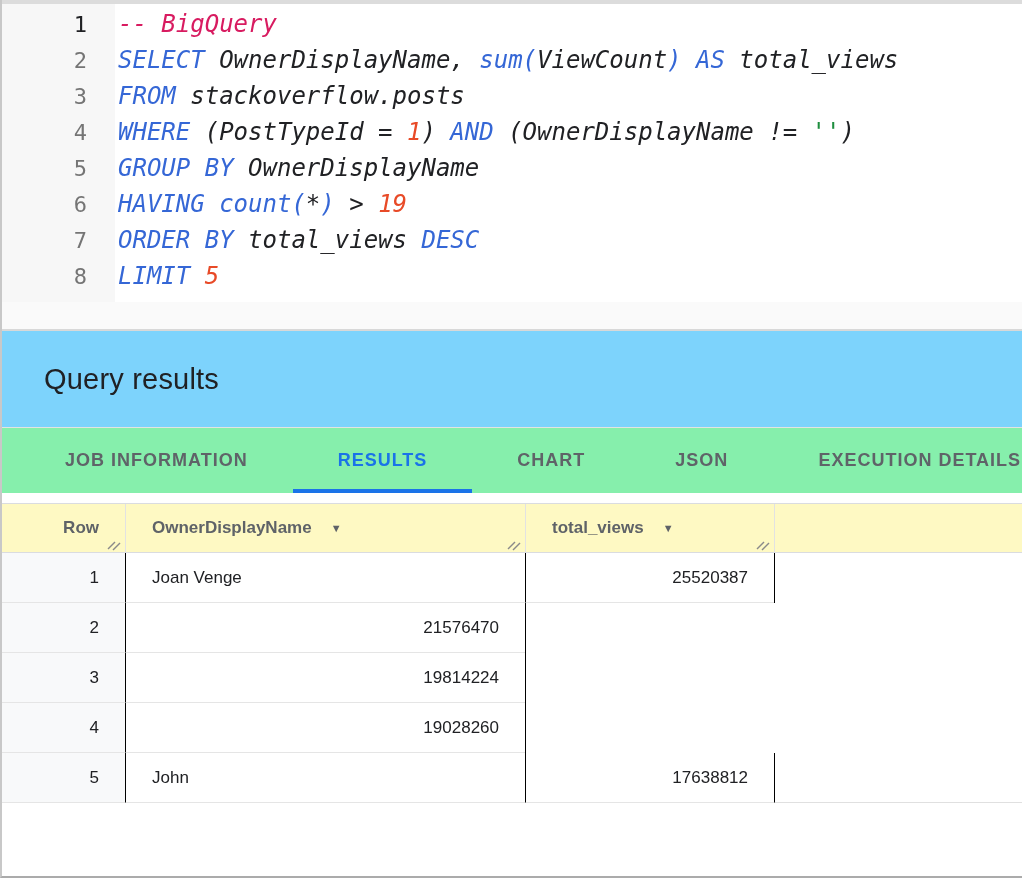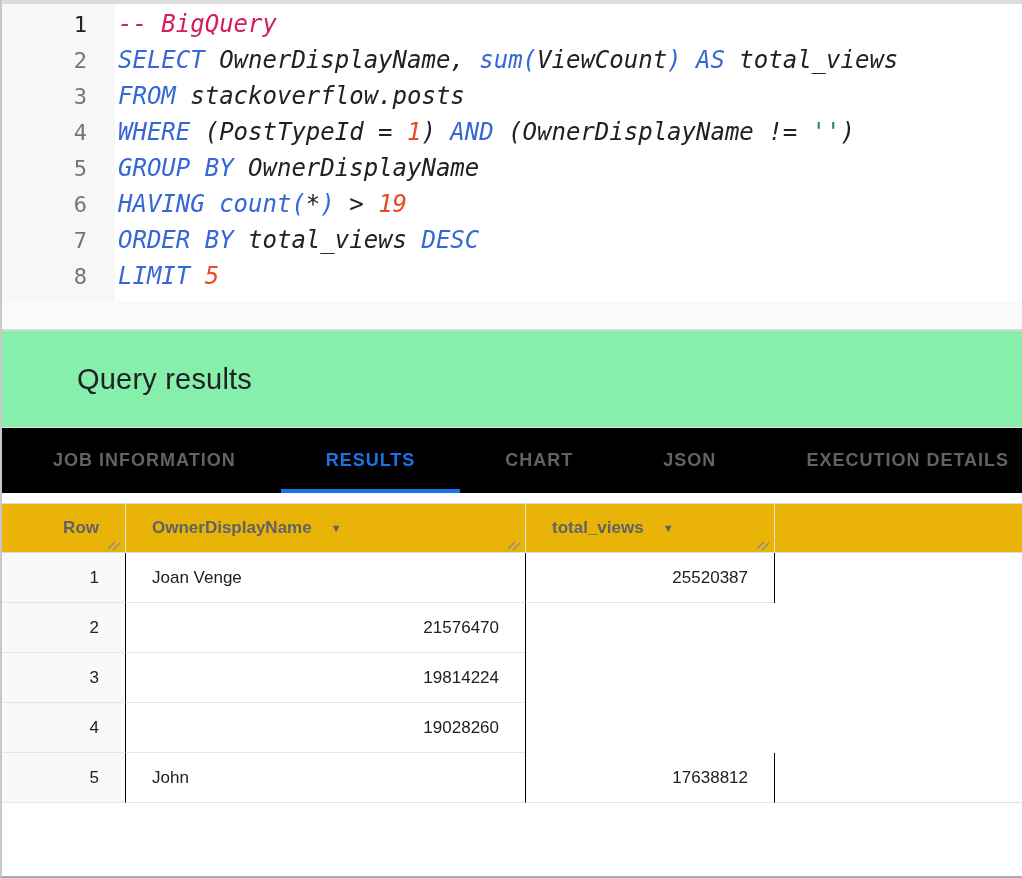--- a/index.html
+++ b/index.html
@@ -24,35 +24,35 @@
   .ln{flex:none;width:85px;text-align:right;font-size:22px;color:var(--line-number);}
   .ln.active{color:var(--active-line-number);}
   .code{padding-left:31px;white-space:pre;color:var(--plain);font-style:italic;}
   .tok-kw{color:var(--keyword);} .tok-fn{color:var(--function);}
   .tok-num{color:var(--number);} .tok-str{color:var(--string);}
   .tok-comment{color:var(--comment);} .tok-plain{color:var(--plain);}
 
   .editor-scroll-area{height:27px;background:#fafafa;border-bottom:2px solid #d8d8d8;}
 
   
-  .results-header{height:96px;display:flex;align-items:center;padding-left:75px;
-    border-bottom:1px solid #e3e3e3;background:#86efac;}
+  .results-header{height:96px;display:flex;align-items:center;padding-left:42px;
+    border-bottom:1px solid #e3e3e3;background:#7dd3fc;}
   .results-title{font-size:29px;font-weight:400;color:#202124;margin:0;letter-spacing:.2px;}
 
   
-  .tabs{display:flex;height:65px;padding-left:6px;margin-bottom:10px;background:#000000;}
+  .tabs{display:flex;height:65px;padding-left:18px;margin-bottom:10px;background:#86efac;}
   .tab{position:relative;display:flex;align-items:center;padding:0 45px;
     font-size:18px;font-weight:bold;letter-spacing:1px;color:#5f6368;cursor:pointer;white-space:nowrap;}
   .tab.active{color:var(--accent);}
   .tab.active::after{content:"";position:absolute;left:0;right:0;bottom:0;height:4px;background:var(--accent);}
 
   
   .results-table{border-top:1px solid #dadce0;}
   .t-header,.t-row{display:grid;grid-template-columns:123px 400px 249px 1fr;}
-  .t-header{height:48px;background:#eab308;border-bottom:1px solid #dadce0;}
+  .t-header{height:48px;background:#fef9c3;border-bottom:1px solid #dadce0;}
   .h-cell{position:relative;display:flex;align-items:center;padding:0 26px;
     font-size:17px;font-weight:bold;color:#5f6368;}
   .h-cell + .h-cell{border-left:1px solid #e2e2e2;}
   .h-cell.row-col{justify-content:flex-end;}
   .sort-arrow{font-size:11px;color:#5f6368;margin-left:19px;cursor:pointer;}
   .resize-handle{position:absolute;right:3px;bottom:1px;line-height:0;cursor:col-resize;}
 
   .t-row{height:50px;font-size:17px;color:#202124;background:#fff;}
   .cell{display:flex;align-items:center;padding:0 26px;border-bottom:1px solid #e5e5e5;overflow:hidden;}
   .cell.num{justify-content:flex-end;background:#f8f9fa;}

